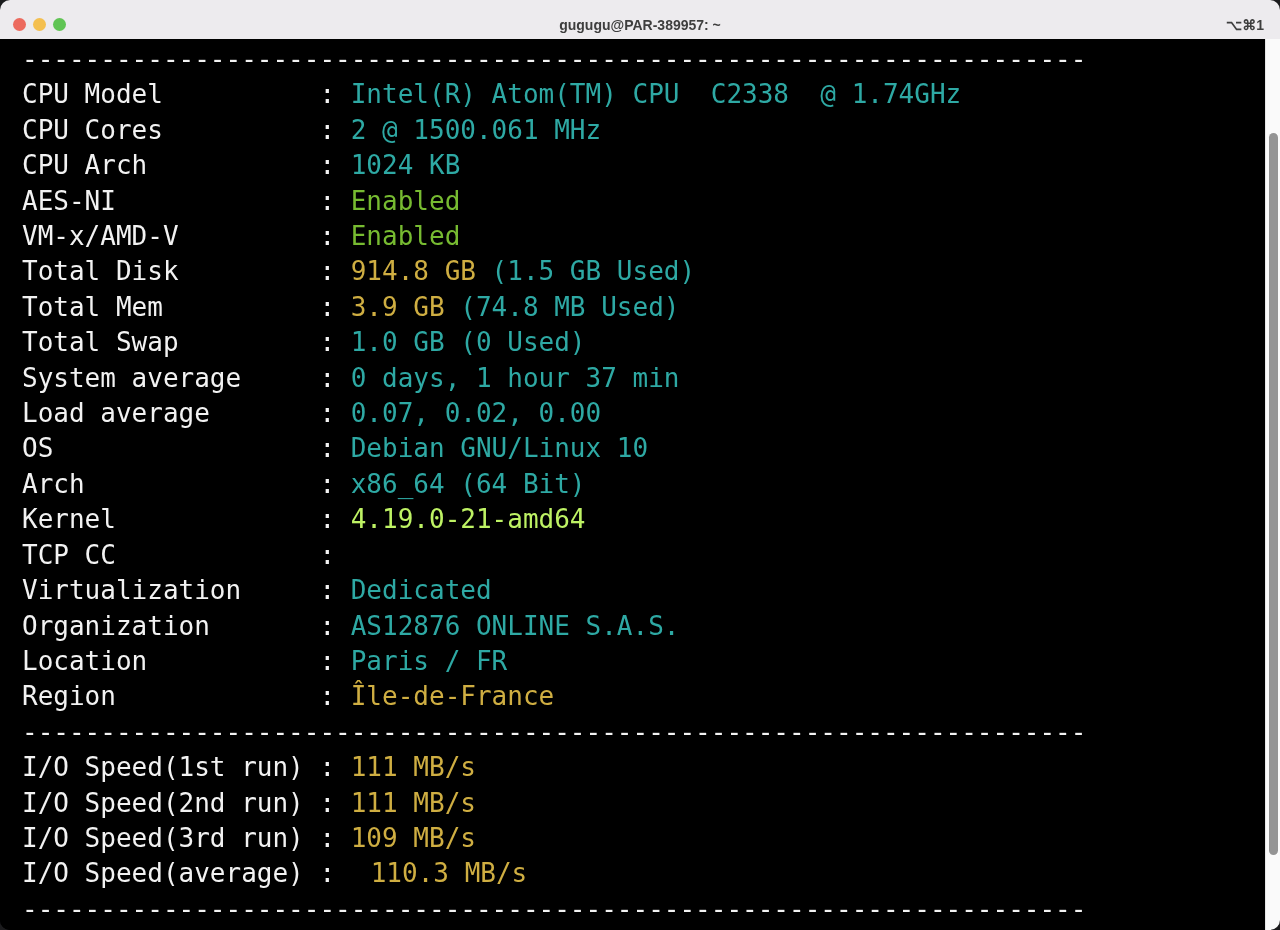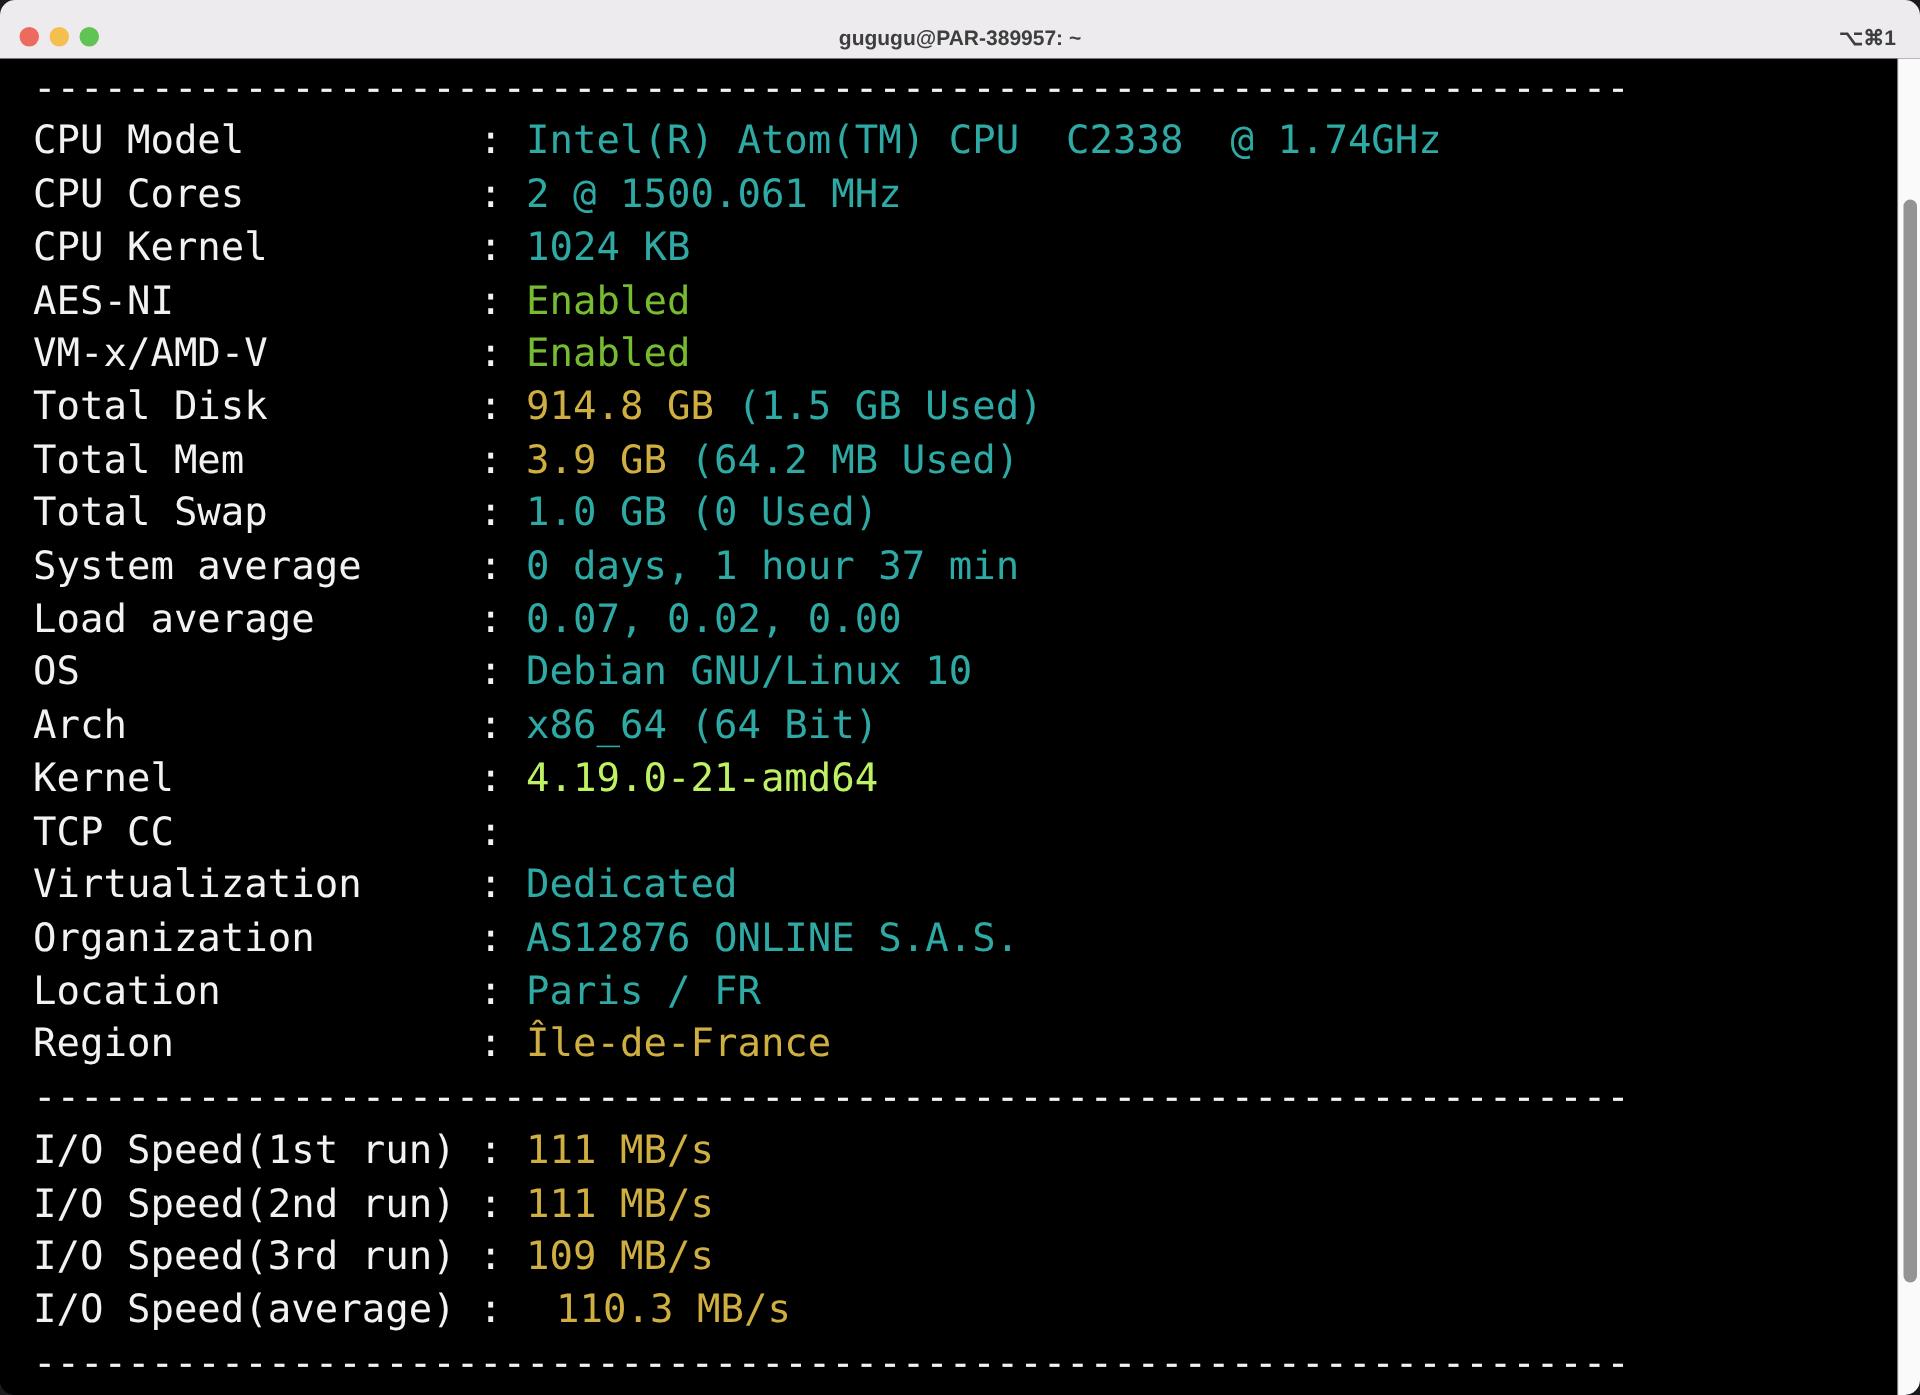--- a/index.html
+++ b/index.html
@@ -74,25 +74,25 @@
       <span class="tl green"></span>
     </div>
     <div class="title">gugugu@PAR-389957: ~</div>
     <div class="shortcut">⌥⌘1</div>
   </div>
   <div class="content">
     <div class="term-body">
         <div class="line">--------------------------------------------------------------------</div>
         <div class="line"><span class="label">CPU Model</span><span class="colon">: </span><span style="color: rgb(46, 169, 164);">Intel(R) Atom(TM) CPU  C2338  @ 1.74GHz</span></div>
         <div class="line"><span class="label">CPU Cores</span><span class="colon">: </span><span style="color: rgb(46, 169, 164);">2 @ 1500.061 MHz</span></div>
-        <div class="line"><span class="label">CPU Kernel</span><span class="colon">: </span><span style="color: rgb(46, 169, 164);">1024 KB</span></div>
+        <div class="line"><span class="label">CPU Arch</span><span class="colon">: </span><span style="color: rgb(46, 169, 164);">1024 KB</span></div>
         <div class="line"><span class="label">AES-NI</span><span class="colon">: </span><span style="color: rgb(119, 187, 49);">Enabled</span></div>
         <div class="line"><span class="label">VM-x/AMD-V</span><span class="colon">: </span><span style="color: rgb(119, 187, 49);">Enabled</span></div>
         <div class="line"><span class="label">Total Disk</span><span class="colon">: </span><span style="color: rgb(207, 174, 66);">914.8 GB</span><span style="color: rgb(46, 169, 164); text-align: right;"> (1.5 GB Used)</span></div>
-        <div class="line"><span class="label">Total Mem</span><span class="colon">: </span><span style="color: rgb(207, 174, 66);">3.9 GB</span><span style="color: rgb(46, 169, 164);"> (64.2 MB Used)</span></div>
+        <div class="line"><span class="label">Total Mem</span><span class="colon">: </span><span style="color: rgb(207, 174, 66);">3.9 GB</span><span style="color: rgb(46, 169, 164);"> (74.8 MB Used)</span></div>
         <div class="line"><span class="label">Total Swap</span><span class="colon">: </span><span style="color: rgb(46, 169, 164);">1.0 GB (0 Used)</span></div>
         <div class="line"><span class="label">System average</span><span class="colon">: </span><span style="color: rgb(46, 169, 164);">0 days, 1 hour 37 min</span></div>
         <div class="line"><span class="label">Load average</span><span class="colon">: </span><span style="color: rgb(46, 169, 164);">0.07, 0.02, 0.00</span></div>
         <div class="line"><span class="label">OS</span><span class="colon">: </span><span style="color: rgb(46, 169, 164);">Debian GNU/Linux 10</span></div>
         <div class="line"><span class="label">Arch</span><span class="colon">: </span><span style="color: rgb(46, 169, 164); margin-top: 40px;">x86_64 (64 Bit)</span></div>
         <div class="line"><span class="label">Kernel</span><span class="colon">: </span><span style="color: #bef264;">4.19.0-21-amd64</span></div>
         <div class="line"><span class="label">TCP CC</span><span class="colon">: </span></div>
         <div class="line"><span class="label">Virtualization</span><span class="colon">: </span><span style="color: rgb(46, 169, 164);">Dedicated</span></div>
         <div class="line"><span class="label">Organization</span><span class="colon">: </span><span style="color: rgb(46, 169, 164);">AS12876 ONLINE S.A.S.</span></div>
         <div class="line"><span class="label">Location</span><span class="colon">: </span><span style="color: rgb(46, 169, 164);">Paris / FR</span></div>

